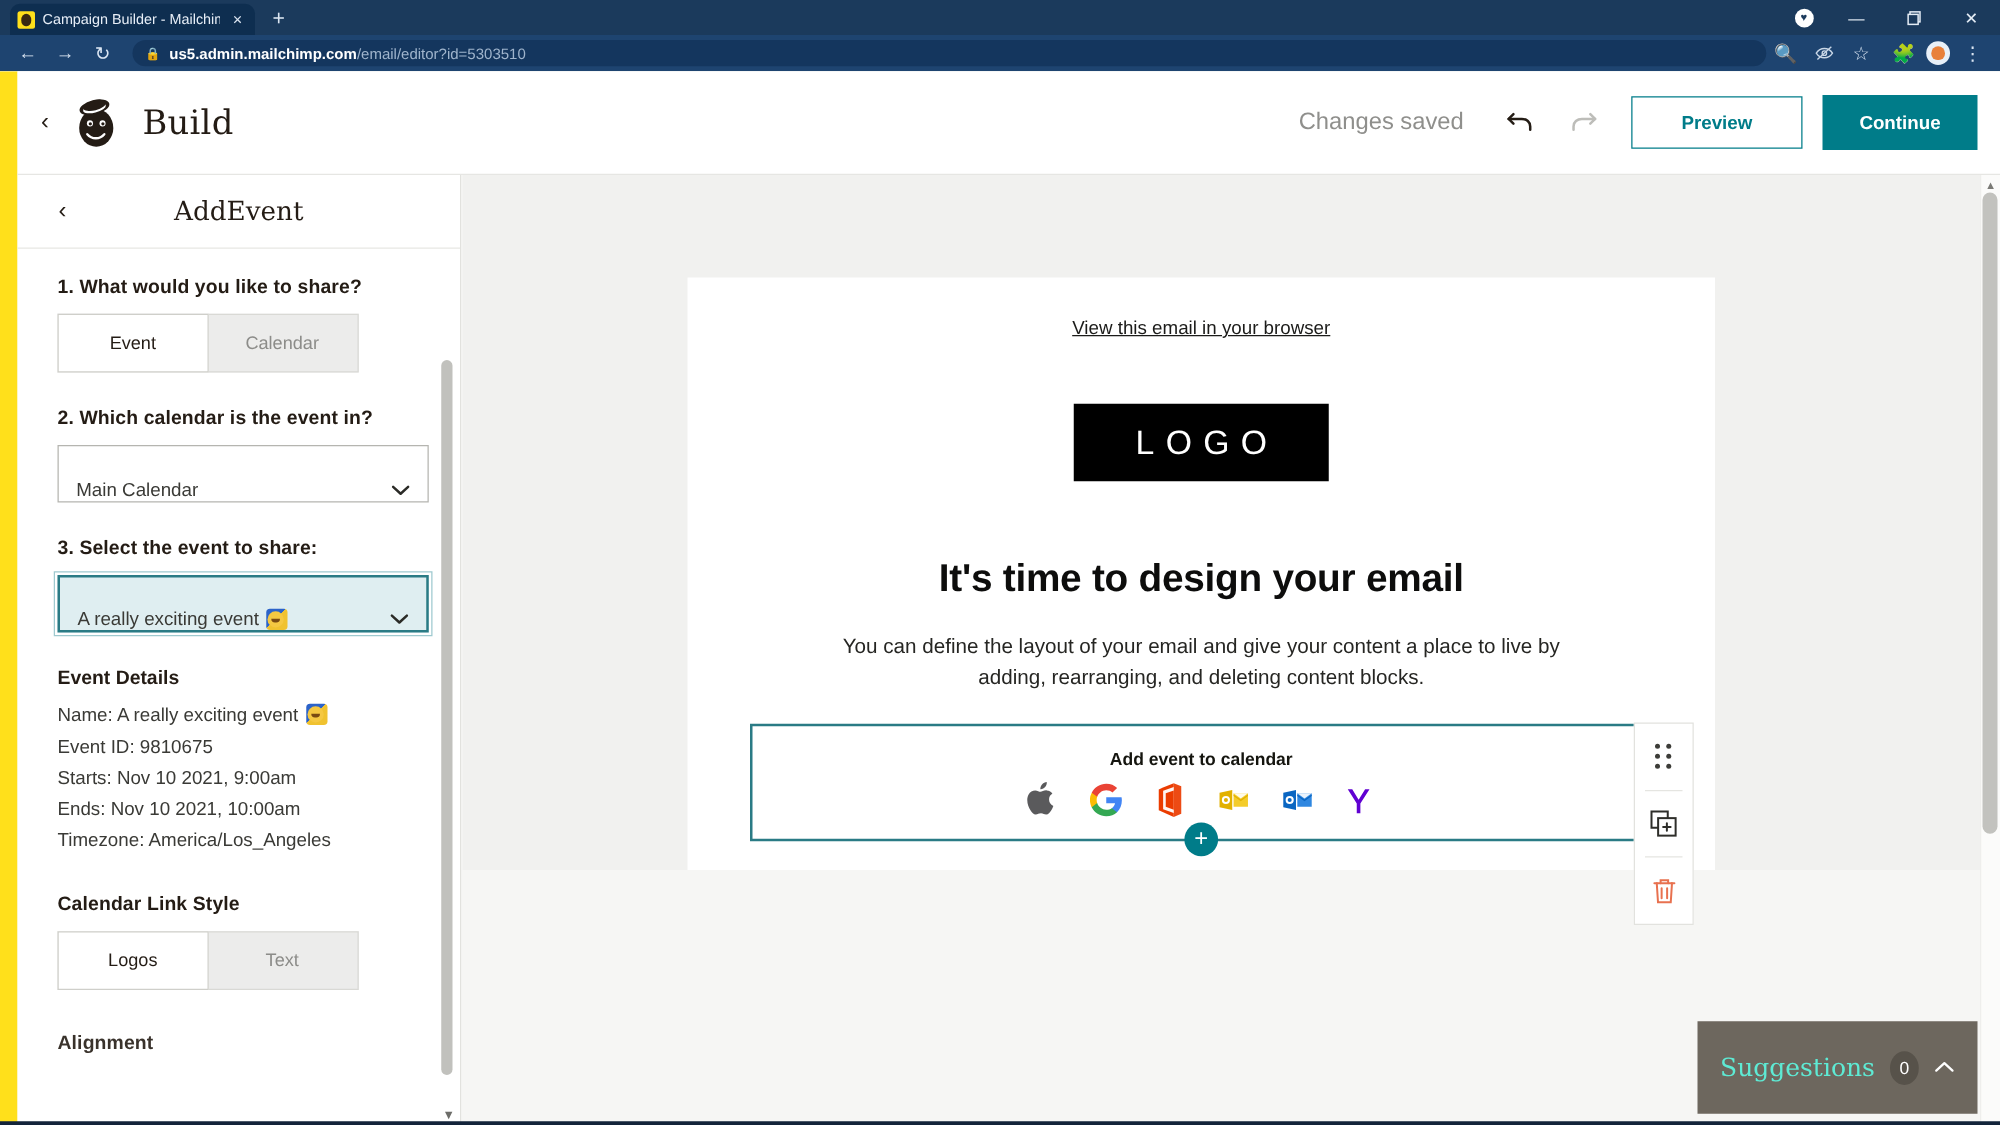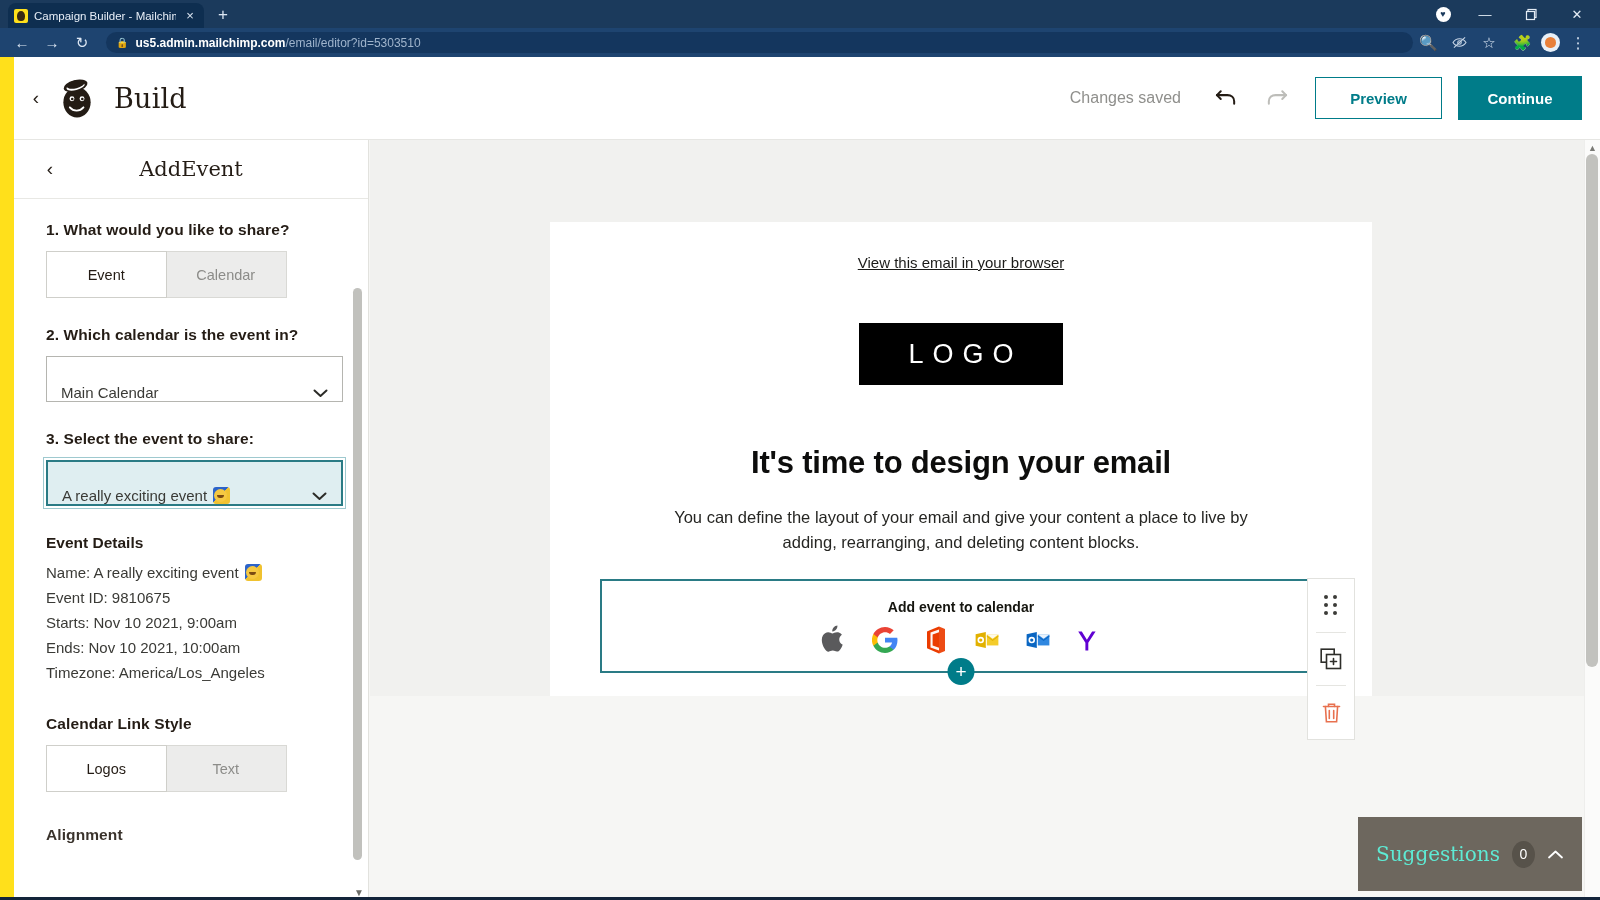--- a/index.html
+++ b/index.html
@@ -98,28 +98,28 @@
   .back-chevron {
     width: 32px; height: 32px; display: flex; align-items: center;
     justify-content: center; font-size: 19px; color: #241c15;
   }
   .freddie { width: 46px; height: 46px; margin-left: 2px; }
   .app-title {
     font-family: "DejaVu Serif", serif; font-size: 27px; color: #241c15;
     margin-left: 14px; letter-spacing: .2px;
   }
   .hdr-spacer { flex: 1 1 auto; }
-  .saved-text { font-size: 16px; color: #8f8f8c; margin-right: 28px; }
+  .saved-text { font-size: 19px; color: #8f8f8c; margin-right: 28px; }
   .undo-btn, .redo-btn {
     width: 34px; height: 34px; display: flex; align-items: center;
     justify-content: center; font-size: 21px; color: #241c15;
   }
   .redo-btn { color: #bdbdb9; margin-left: 16px; margin-right: 22px; }
   .btn-outline {
-    width: 127px; height: 42px; border: 1px solid #007c89; color: #007c89;
+    width: 137px; height: 42px; border: 1px solid #007c89; color: #007c89;
     background: #fff; font-size: 15px; font-weight: 700;
     display: flex; align-items: center; justify-content: center;
     font-family: "Liberation Sans", sans-serif;
   }
   .btn-solid {
     width: 124px; height: 44px; background: #007c89; color: #fff;
     font-size: 15px; font-weight: 700; margin-left: 16px;
     display: flex; align-items: center; justify-content: center;
     font-family: "Liberation Sans", sans-serif;
   }

